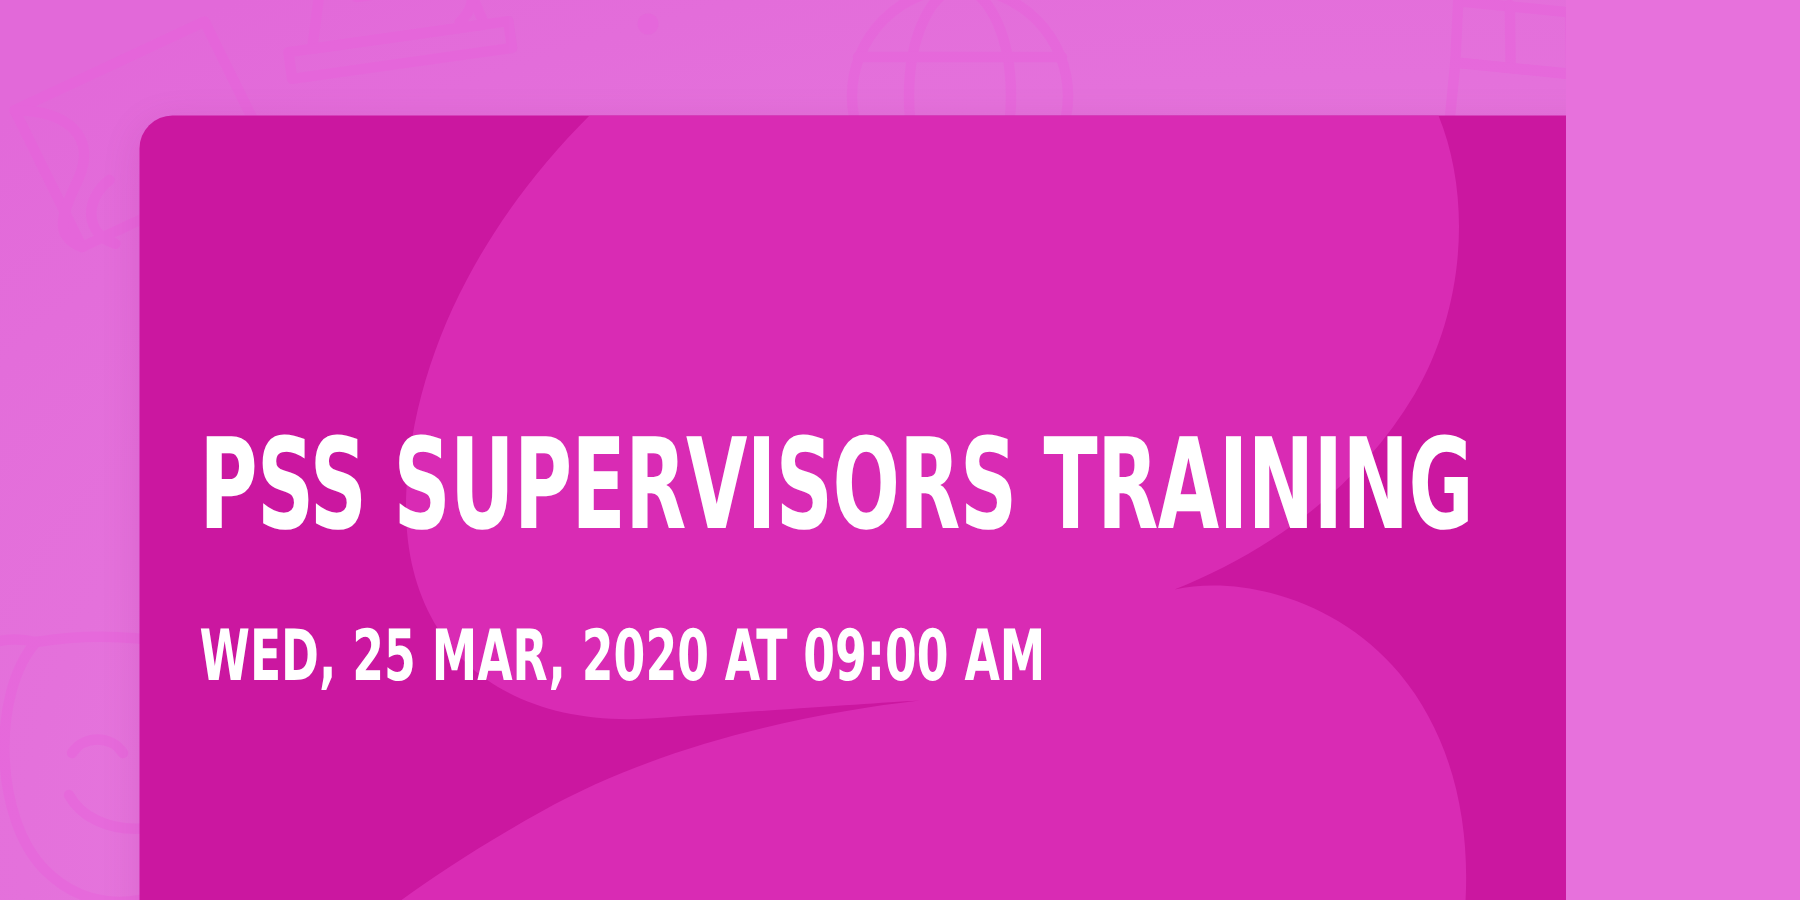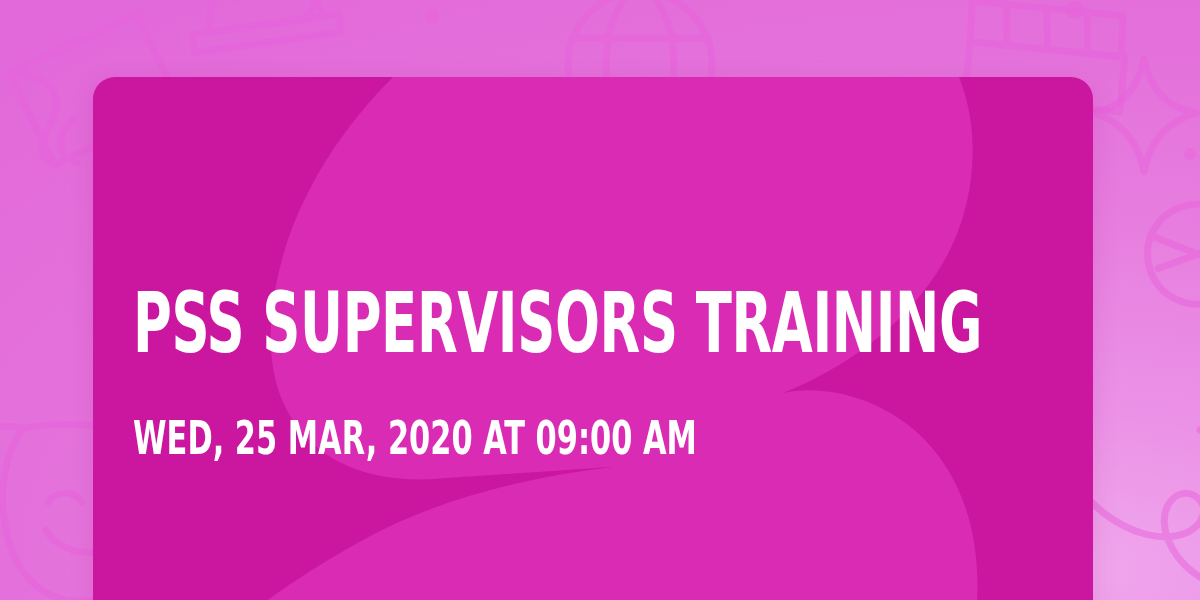--- a/index.html
+++ b/index.html
@@ -8,21 +8,21 @@
   html, body {
     width:1200px;
     height:600px;
     overflow:hidden;
     background:#e771dc;
     font-family:"Liberation Sans", sans-serif;
   }
 
   #stage {
     position:relative;
-    width:1200px;
+    width:1044px;
     height:600px;
     overflow:hidden;
   }
 
   
   .bg {
     position:absolute;
     inset:0;
     background:
       radial-gradient(120% 120% at 88% 95%, #f0a8ec 0%, #eb92e7 22%, #e77edf 48%, #e471db 72%, #e269d9 100%);

